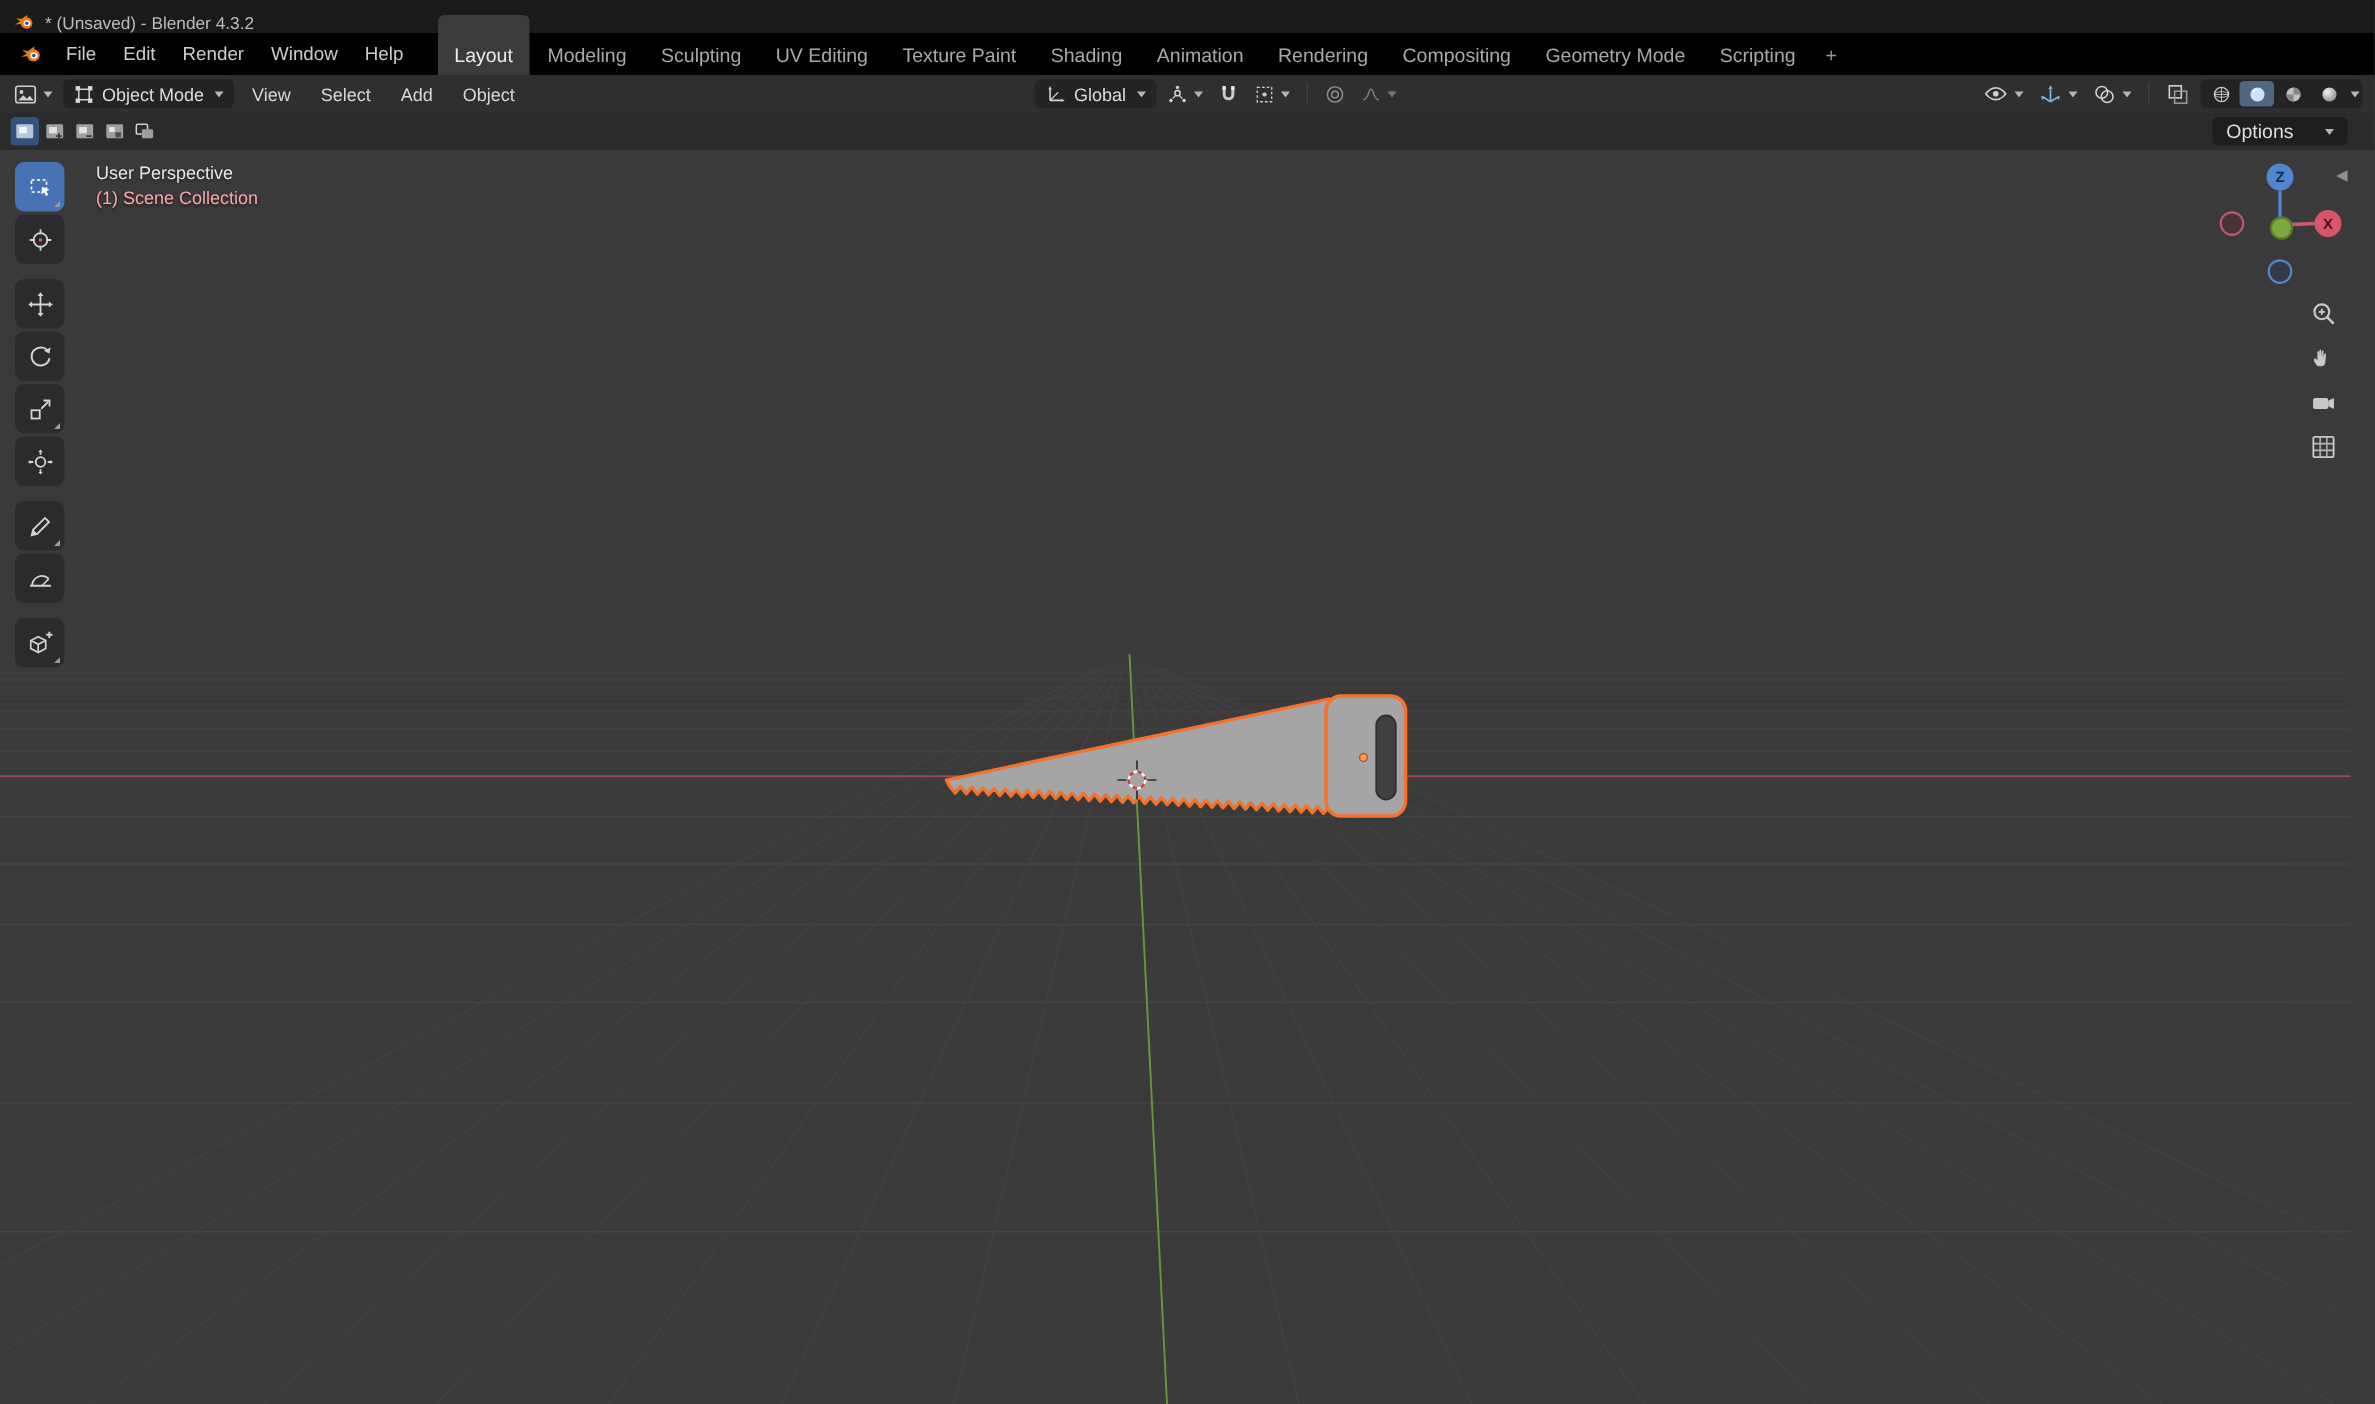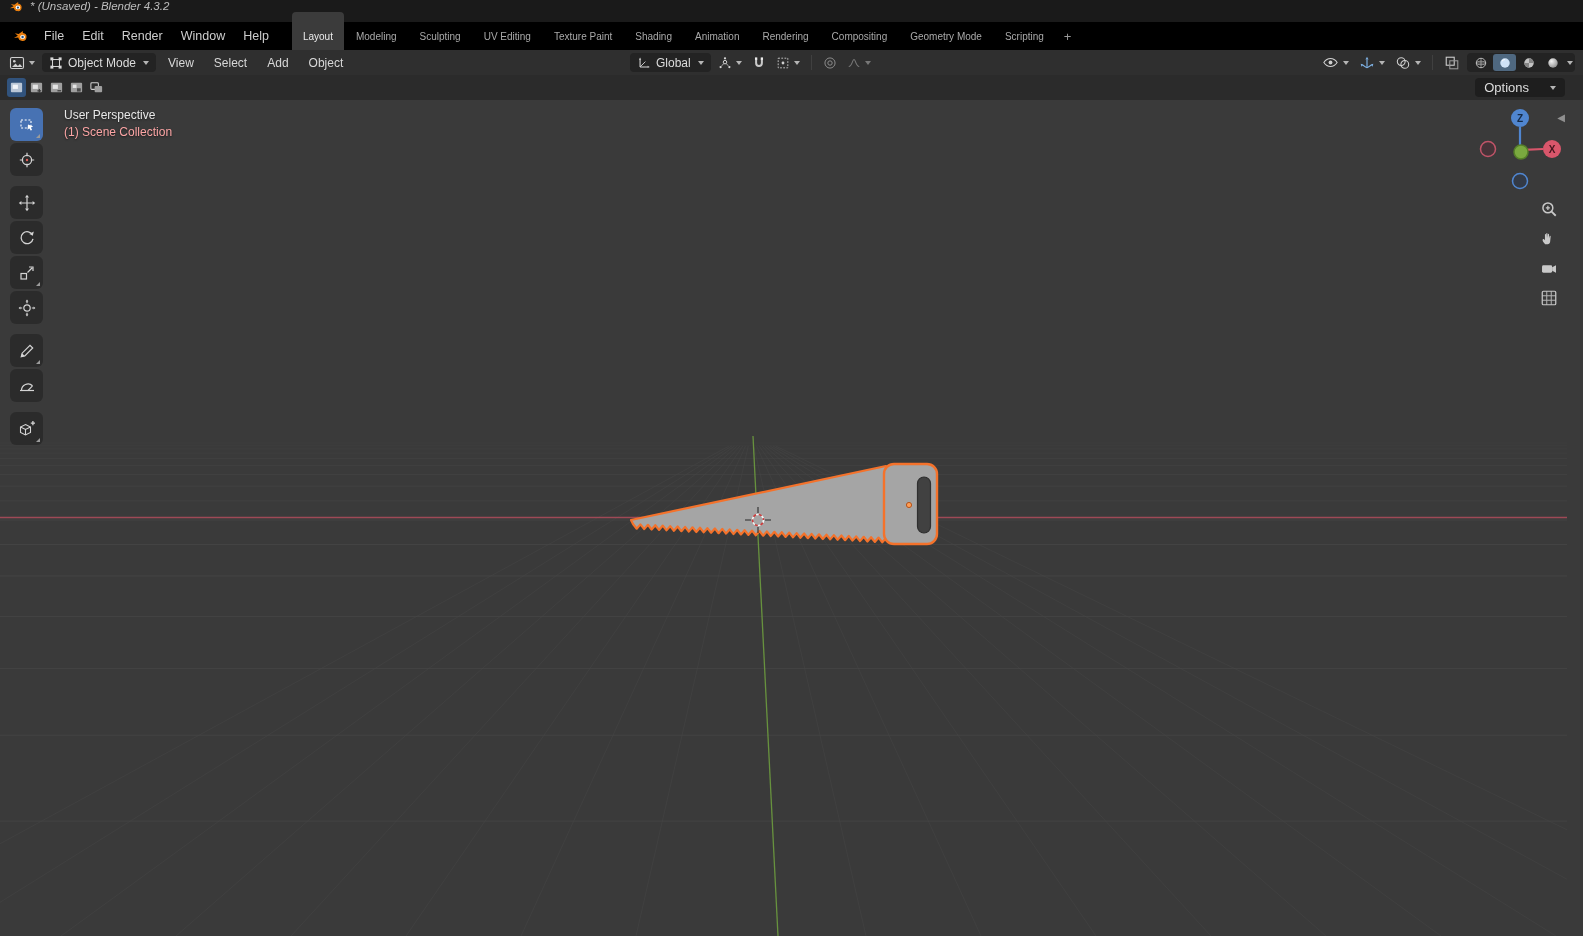--- a/index.html
+++ b/index.html
@@ -1,27 +1,27 @@
 <!DOCTYPE html>
 <html style="--selection-outline: #f4722b; --accent-blue: #4772b3; --axis-x-red: #c04f60; --axis-y-green: #73a83f; --object-fill: #a5a5a5;"><head>
 <meta charset="utf-8">
 <style>
   html,body{margin:0;padding:0;width:1583px;height:936px;overflow:hidden;
     background:#3a3a3a;font-family:"Liberation Sans","DejaVu Sans",sans-serif;
     color:#d6d6d6;-webkit-font-smoothing:antialiased;user-select:none;}
   
   .titlebar{position:absolute;top:0;left:0;right:0;height:22px;background:#1a1a1a;
-    display:flex;align-items:flex-start;gap:7px;padding-left:9px;font-size:11.5px;color:#bdbdbd;font-style:italic;}
+    display:flex;align-items:flex-end;gap:7px;padding-left:9px;font-size:11.5px;color:#bdbdbd;}
   
   .menubar{position:absolute;top:22px;left:0;right:0;height:28px;background:#000000;
     display:flex;align-items:center;padding:0 6px;font-size:12.5px;color:#b6b6b6;}
   .logo-btn{display:flex;align-items:center;padding:2px 6px;border-radius:4px;}
   .menu-item{padding:4px 9px;border-radius:4px;color:#cdcdcd;cursor:default;}
   .tabs{display:flex;align-items:center;margin-left:14px;gap:1px;}
-  .tab{padding:19px 11px;border-radius:4px;color:#a9a9a9;font-size:10px;white-space:nowrap;}
+  .tab{padding:19px 11px;border-radius:4px;color:#a9a9a9;font-size:13px;white-space:nowrap;}
   .tab.active{background:#3b3b3b;color:#ebebeb;}
   .tab.addtab{color:#9a9a9a;padding:5px 8px;font-size:13px;}
   
   .vheader{position:absolute;top:50px;left:0;right:0;height:25px;background:#2f2f2f;font-size:12px;color:#dcdcdc;}
   .hgroup{position:absolute;top:0;height:25px;display:flex;align-items:center;gap:4px;}
   .pill{display:flex;align-items:center;gap:5px;background:#232323;border-radius:4px;
     height:19px;padding:0 7px;box-sizing:border-box;white-space:nowrap;justify-content:flex-end;}
   .iconbtn{display:flex;align-items:center;gap:2px;padding:0 3px;height:19px;border-radius:4px;}
   .hmenu{padding:2px 8px;border-radius:4px;color:#d8d8d8;text-align:center;}
   .chv{width:0;height:0;border-left:3.5px solid transparent;border-right:3.5px solid transparent;
@@ -118,21 +118,21 @@
       </svg>
       <span>Object Mode</span>
       <span class="chv"></span>
     </div>
     <div class="hmenu">View</div>
     <div class="hmenu">Select</div>
     <div class="hmenu">Add</div>
     <div class="hmenu">Object</div>
   </div>
 
-  <div class="hgroup" style="left:630px;">
+  <div class="hgroup" style="left:690px;">
     <div class="pill">
       <svg width="14" height="14" viewBox="0 0 16 16">
         <path d="M3.5 12.5h8.5M3.5 12.5V4" stroke="#d8d8d8" stroke-width="1.2" fill="none"></path>
         <path d="M3.5 1.6 2.2 4.2h2.6zM14.6 12.5 12 11.2v2.6z" fill="#d8d8d8"></path>
         <path d="M3.5 12.5 9.6 6.4" stroke="#d8d8d8" stroke-width="1"></path>
       </svg>
       <span>Global</span>
       <span class="chv"></span>
     </div>
     <div class="iconbtn">

